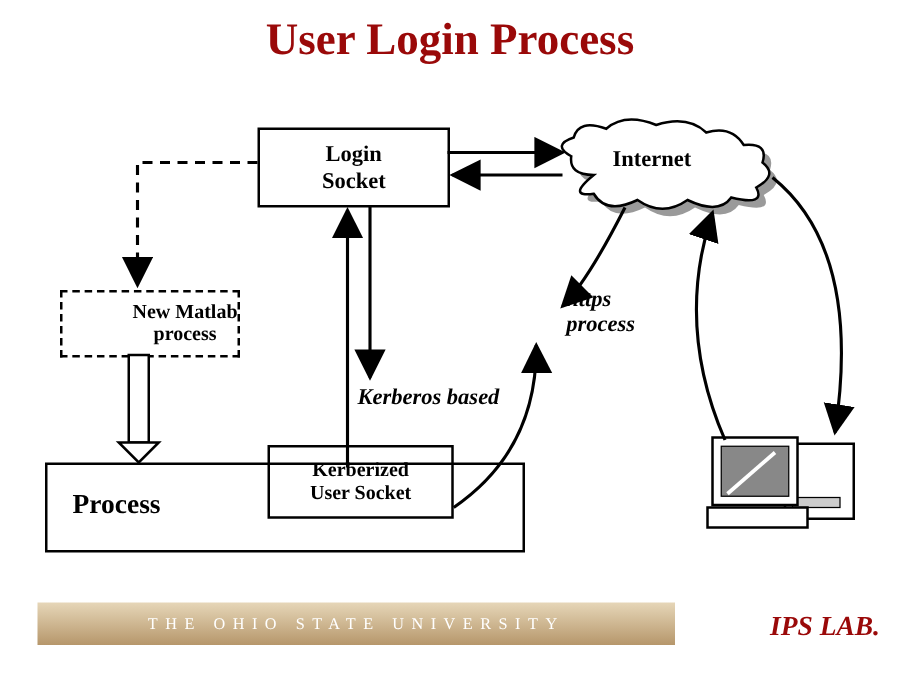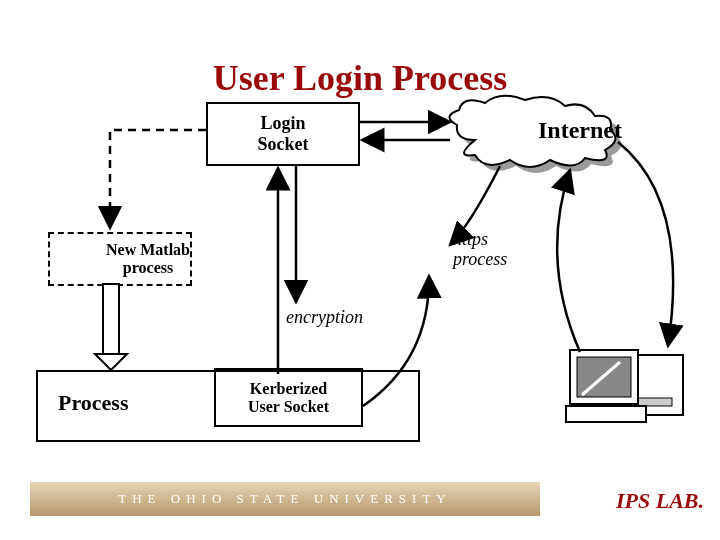--- a/index.html
+++ b/index.html
@@ -1,20 +1,20 @@
 <!DOCTYPE html>
 <html><head>
 <meta charset="utf-8">
 <style>
   html,body{margin:0;padding:0;}
   body{width:720px;height:540px;background:#fff;font-family:"Times New Roman",serif;position:relative;}
-  .title{position:absolute;top:10px;left:0;width:720px;text-align:center;font-size:36px;font-weight:bold;color:#9a0909;margin-top:47px;}
+  .title{position:absolute;top:10px;left:0;width:720px;text-align:center;font-size:36px;font-weight:bold;color:#9a0909;}
   .box{position:absolute;border:2px solid #000;text-align:center;font-weight:bold;display:flex;align-items:center;justify-content:center;}
   .dbox{position:absolute;border:2px dashed #000;text-align:center;font-weight:bold;display:flex;align-items:center;justify-content:center;}
-  .lbl{position:absolute;font-weight:normal;font-style:italic;}
+  .lbl{position:absolute;font-weight:bold;font-style:italic;}
   .footer-bar{position:absolute;left:30px;bottom:24px;width:510px;height:34px;background:linear-gradient(#e6d6b8,#b6976b);display:flex;align-items:center;justify-content:center;color:#fff;letter-spacing:6px;font-family:Georgia,serif;font-size:13px;margin-top:24px;}
   .footer-bar span{letter-spacing:6px;}
   .ips{position:absolute;right:16px;bottom:26px;font-weight:bold;font-style:italic;color:#9a0909;font-size:22px;}
   svg{position:absolute;left:0;top:0;}
 </style>
 </head>
 <body>
 
 <div class="title">User Login Process</div>
 
@@ -24,43 +24,43 @@
     <div>Socket</div>
   </div>
 </div>
 
 <svg width="720" height="540">
   <g transform="translate(445,100)">
     <path d="M 30 40 Q 10 40 12 25 Q -4 16 14 10 Q 18 -5 40 3 Q 55 -10 80 0 Q 105 -8 120 6 Q 140 0 150 16 Q 170 14 165 30 Q 178 40 160 50 Q 168 65 140 58 Q 130 72 105 60 Q 85 74 65 60 Q 40 72 30 55 Q 8 58 30 40 Z" fill="#9a9a9a" transform="translate(6,6)"></path>
     <path d="M 30 40 Q 10 40 12 25 Q -4 16 14 10 Q 18 -5 40 3 Q 55 -10 80 0 Q 105 -8 120 6 Q 140 0 150 16 Q 170 14 165 30 Q 178 40 160 50 Q 168 65 140 58 Q 130 72 105 60 Q 85 74 65 60 Q 40 72 30 55 Q 8 58 30 40 Z" fill="#fff" stroke="#000" stroke-width="2"></path>
   </g>
 </svg>
-<div style="position:absolute;left:490px;top:117px;font-weight:bold;font-size:24px;margin-left:48px;">Internet</div>
+<div style="position:absolute;left:490px;top:117px;font-weight:bold;font-size:18px;">Internet</div>
 
 <div class="dbox" style="left:48px;top:232px;width:140px;height:50px;font-size:16px;justify-content:flex-end;">
   <div>
     <div>New Matlab</div>
     <div>process</div>
   </div>
 </div>
 
 <div class="lbl" style="left:453px;top:230px;font-size:18px;line-height:1.1;">
   <div>https</div>
   <div>process</div>
 </div>
 
 <div class="lbl" style="left:286px;top:308px;font-size:18px;line-height:1.1;">
-  <div>encryption</div>
+  <div>Kerberos based</div>
 </div>
 
 <div class="box" style="left:36px;top:370px;width:380px;height:68px;">
   <div style="position:absolute;left:20px;top:18px;font-size:22px;">Process</div>
 </div>
 
-<div class="box" style="left:214px;top:368px;width:145px;height:55px;font-size:16px;">
+<div class="box" style="left:214px;top:356px;width:145px;height:55px;font-size:16px;">
   <div>
     <div>Kerberized</div>
     <div>User Socket</div>
   </div>
 </div>
 
 <svg width="720" height="540">
   <g transform="translate(570,350)">
     <rect x="58" y="5" width="55" height="60" fill="#fff" stroke="#000" stroke-width="2"></rect>
     <rect x="64" y="48" width="38" height="8" fill="#ccc" stroke="#000"></rect>

